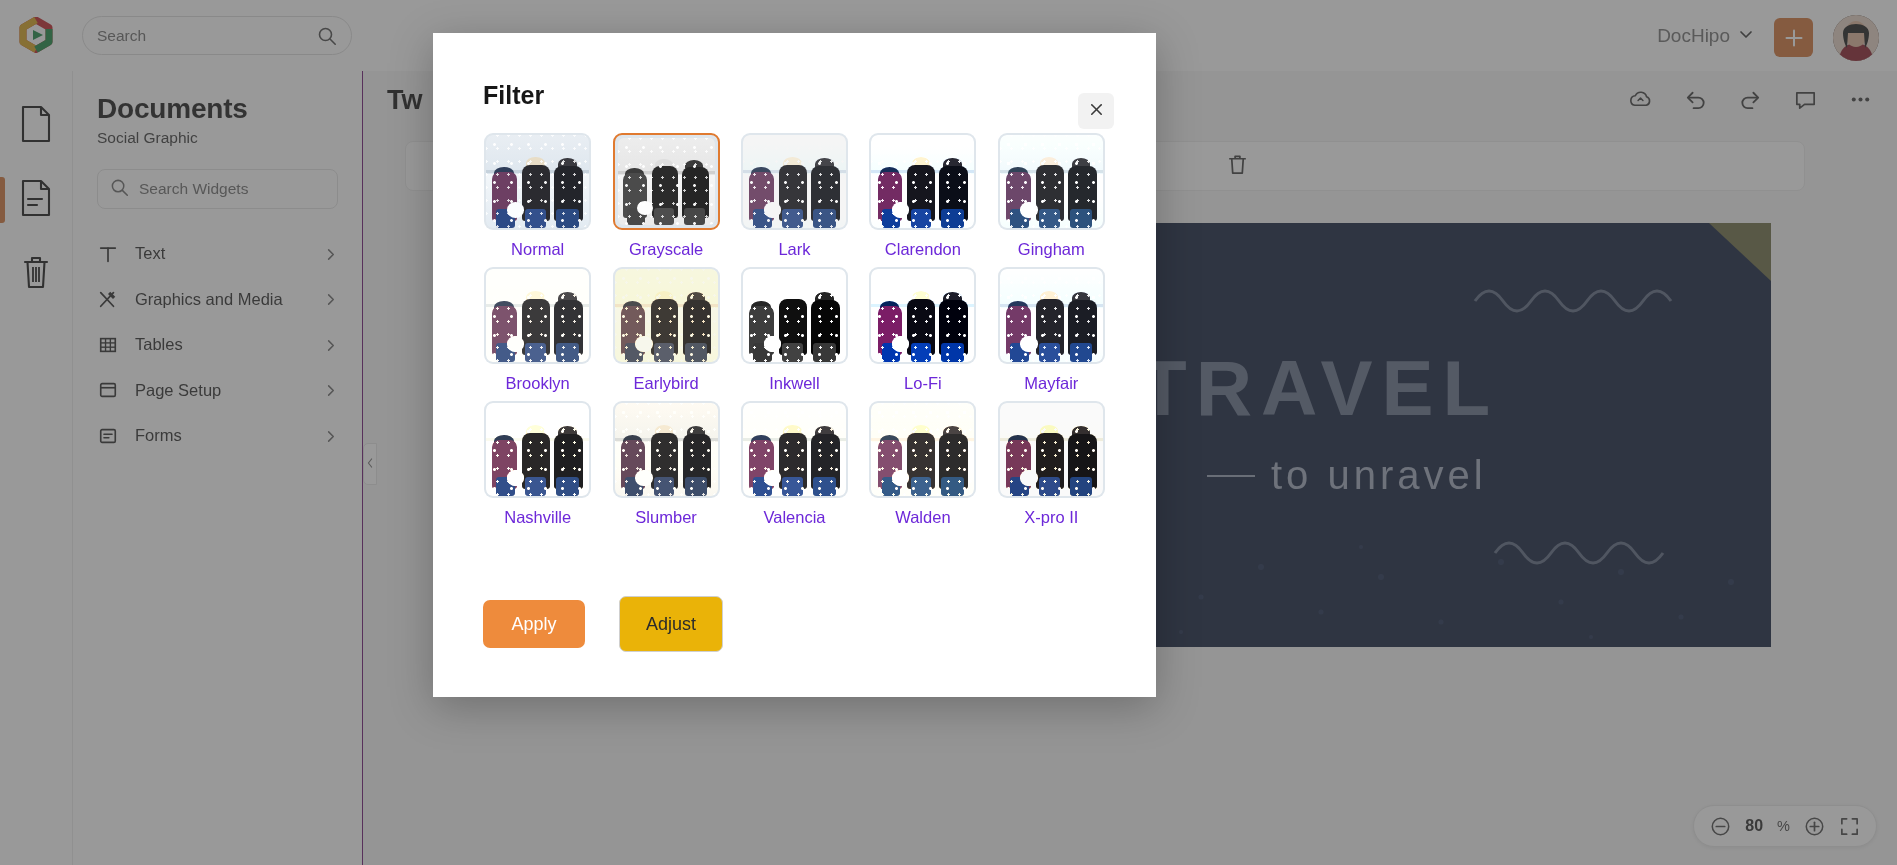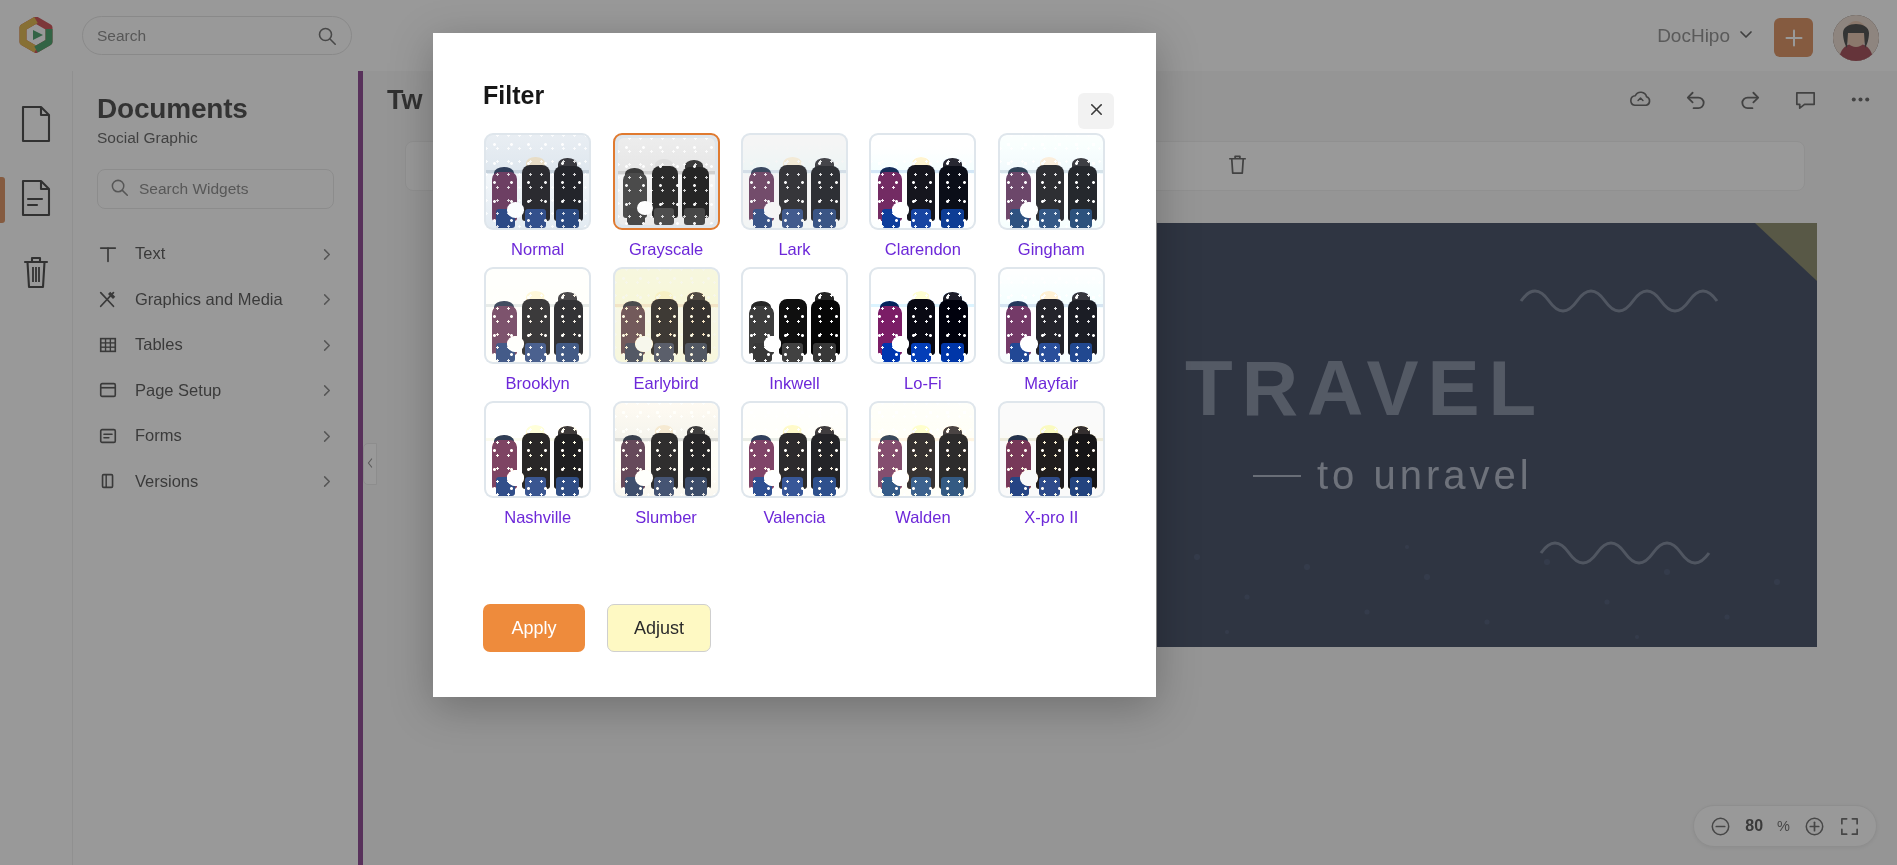--- a/index.html
+++ b/index.html
@@ -59,21 +59,21 @@
     display:flex; align-items:center; justify-content:center; cursor:pointer;
   }
   .rail-item.active::before {
     content:""; position:absolute; left:0; top:14px; width:5px; height:46px;
     background:#d2763a; border-radius:0 3px 3px 0;
   }
 
   
   .panel {
     position:absolute; left:73px; top:71px; width:290px; height:794px;
-    background:#ffffff; border-right:5px solid #701a75; padding:22px 24px 0 24px;
+    background:#ffffff; border-right:1px solid #701a75; padding:22px 24px 0 24px;
   }
   .panel h1 { font-size:28px; font-weight:700; color:#1d1d1d; letter-spacing:-0.2px; }
   .panel .sub { font-size:15.5px; color:#3c3c3c; margin-top:4px; }
   .widget-search {
     margin-top:22px; height:40px; border:1px solid #e2e2e2; border-radius:8px;
     display:flex; align-items:center; padding:0 12px; gap:10px;
   }
   .widget-search input {
     border:none; outline:none; flex:1; font-size:15.5px; color:#5a5a5a;
     font-family:"Liberation Sans", sans-serif; background:transparent;
@@ -99,21 +99,21 @@
   }
   .tbi { width:25px; height:25px; cursor:pointer; }
 
   .sub-toolbar {
     position:absolute; left:42px; top:70px; width:1400px; height:50px;
     background:#ffffff; border:1px solid #ebebeb; border-radius:8px;
     display:flex; align-items:center; padding:0 18px; gap:22px;
   }
 
   .artboard {
-    position:absolute; left:794px; top:152px; width:660px; height:424px;
+    position:absolute; left:748px; top:152px; width:660px; height:424px;
     background:#16233f; overflow:hidden;
   }
   .ab-word {
     position:absolute; left:28px; top:120px; font-size:78px; letter-spacing:9px;
     color:#9aa6bd; font-weight:700; opacity:.62;
   }
   .ab-sub {
     position:absolute; left:160px; top:230px; font-size:40px; letter-spacing:4px;
     color:#b7c0d2; opacity:.85;
   }
@@ -207,23 +207,24 @@
 
   .modal-actions {
     position:absolute; left:50px; bottom:45px; display:flex; gap:22px; align-items:center;
   }
   .btn-apply {
     width:102px; height:48px; background:#ee8b3c; color:#ffffff; border:none;
     border-radius:7px; font-size:18px; cursor:pointer;
     font-family:"Liberation Sans", sans-serif;
   }
   .btn-adjust {
-    width:104px; height:48px; background:#fef9c3; color:#2b2b2b;
+    width:104px; height:56px; background:#eab308; color:#2b2b2b;
     border:1px solid #cfcfcf; border-radius:7px; font-size:18px; cursor:pointer;
     font-family:"Liberation Sans", sans-serif;
+    margin-left:12px;
   }
 </style>
 </head>
 <body>
 
 <div id="app">
 
   <div id="chrome">
 
     <div class="topbar">
@@ -397,34 +398,20 @@
             </svg>
           </span>
           <span class="nlbl">Forms</span>
           <span class="chev">
             <svg viewBox="0 0 14 14" width="13" height="13">
               <polyline points="5,2 10,7 5,12" fill="none" stroke="#6a6a6a" stroke-width="1.6" stroke-linecap="round" stroke-linejoin="round"></polyline>
             </svg>
           </span>
         </div>
 
-        <div class="nav-row">
-          <span class="nico">
-            <svg viewBox="0 0 22 22" width="20" height="20">
-              <rect x="5" y="4" width="11" height="14" rx="1.2" fill="none" stroke="#2e2e2e" stroke-width="1.8"></rect>
-              <line x1="9" y1="4" x2="9" y2="18" stroke="#2e2e2e" stroke-width="1.6"></line>
-            </svg>
-          </span>
-          <span class="nlbl">Versions</span>
-          <span class="chev">
-            <svg viewBox="0 0 14 14" width="13" height="13">
-              <polyline points="5,2 10,7 5,12" fill="none" stroke="#6a6a6a" stroke-width="1.6" stroke-linecap="round" stroke-linejoin="round"></polyline>
-            </svg>
-          </span>
-        </div>
 
       </div>
     </div>
 
     <div class="canvas-area">
 
       <div class="doc-title">Tw</div>
 
       <div class="doc-toolbar-icons">
         <span class="tbi">

